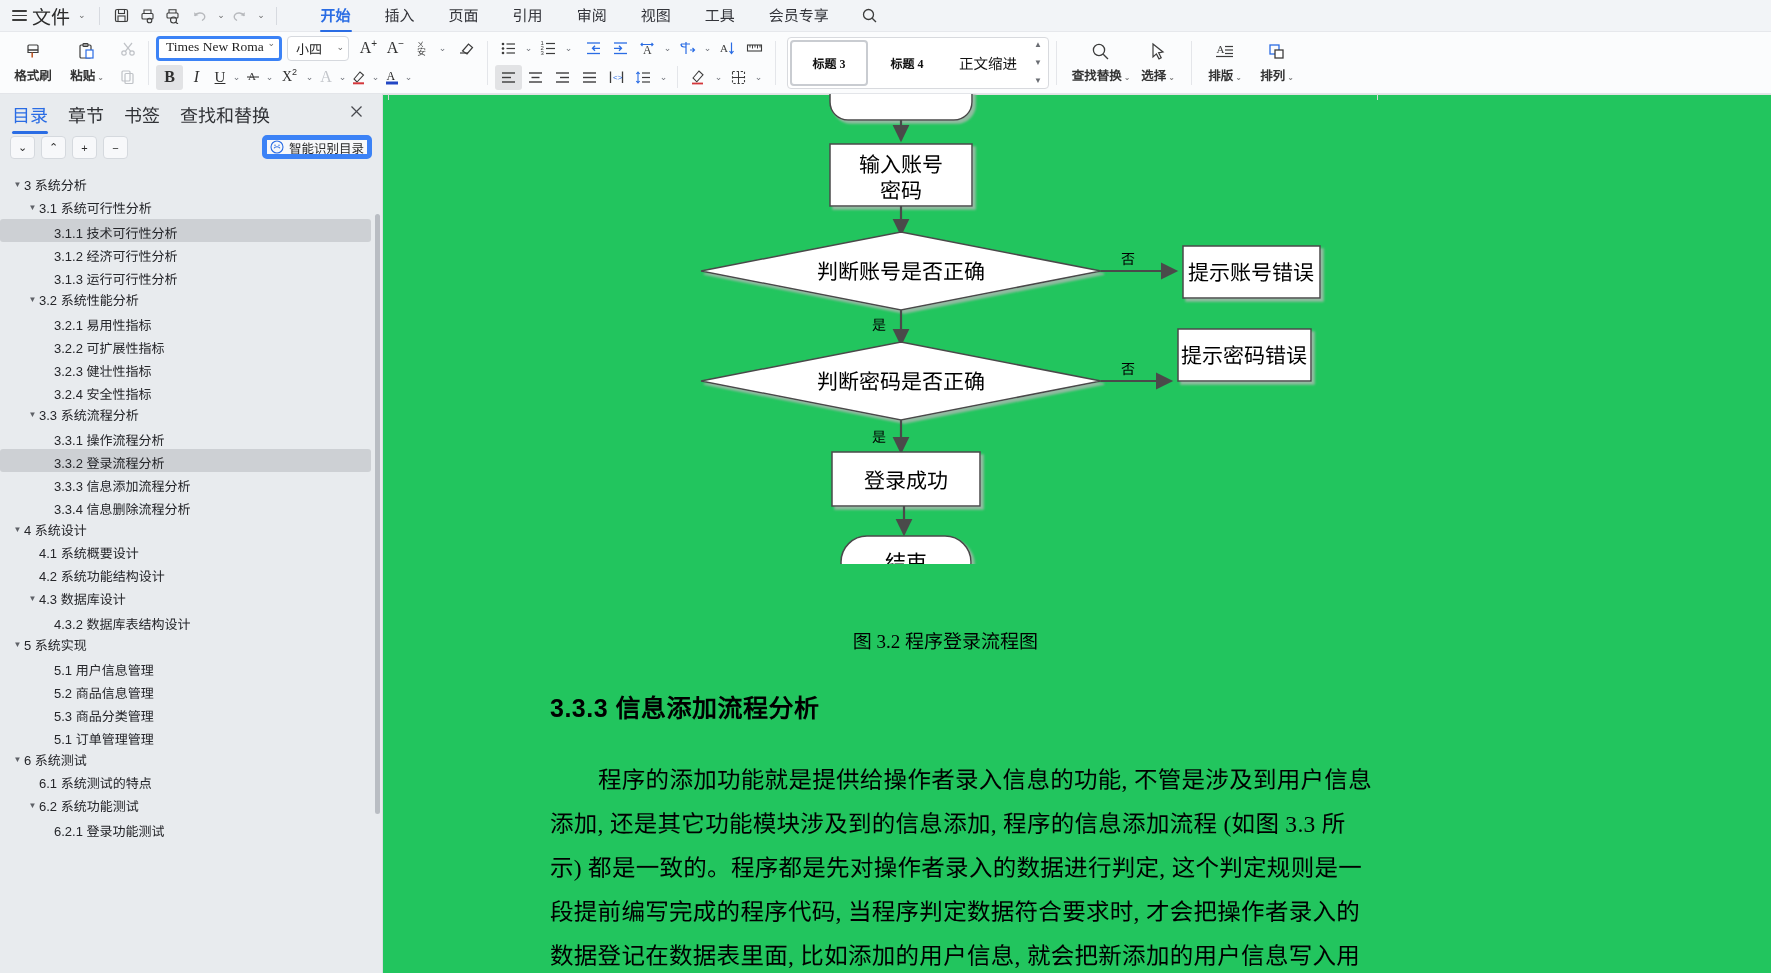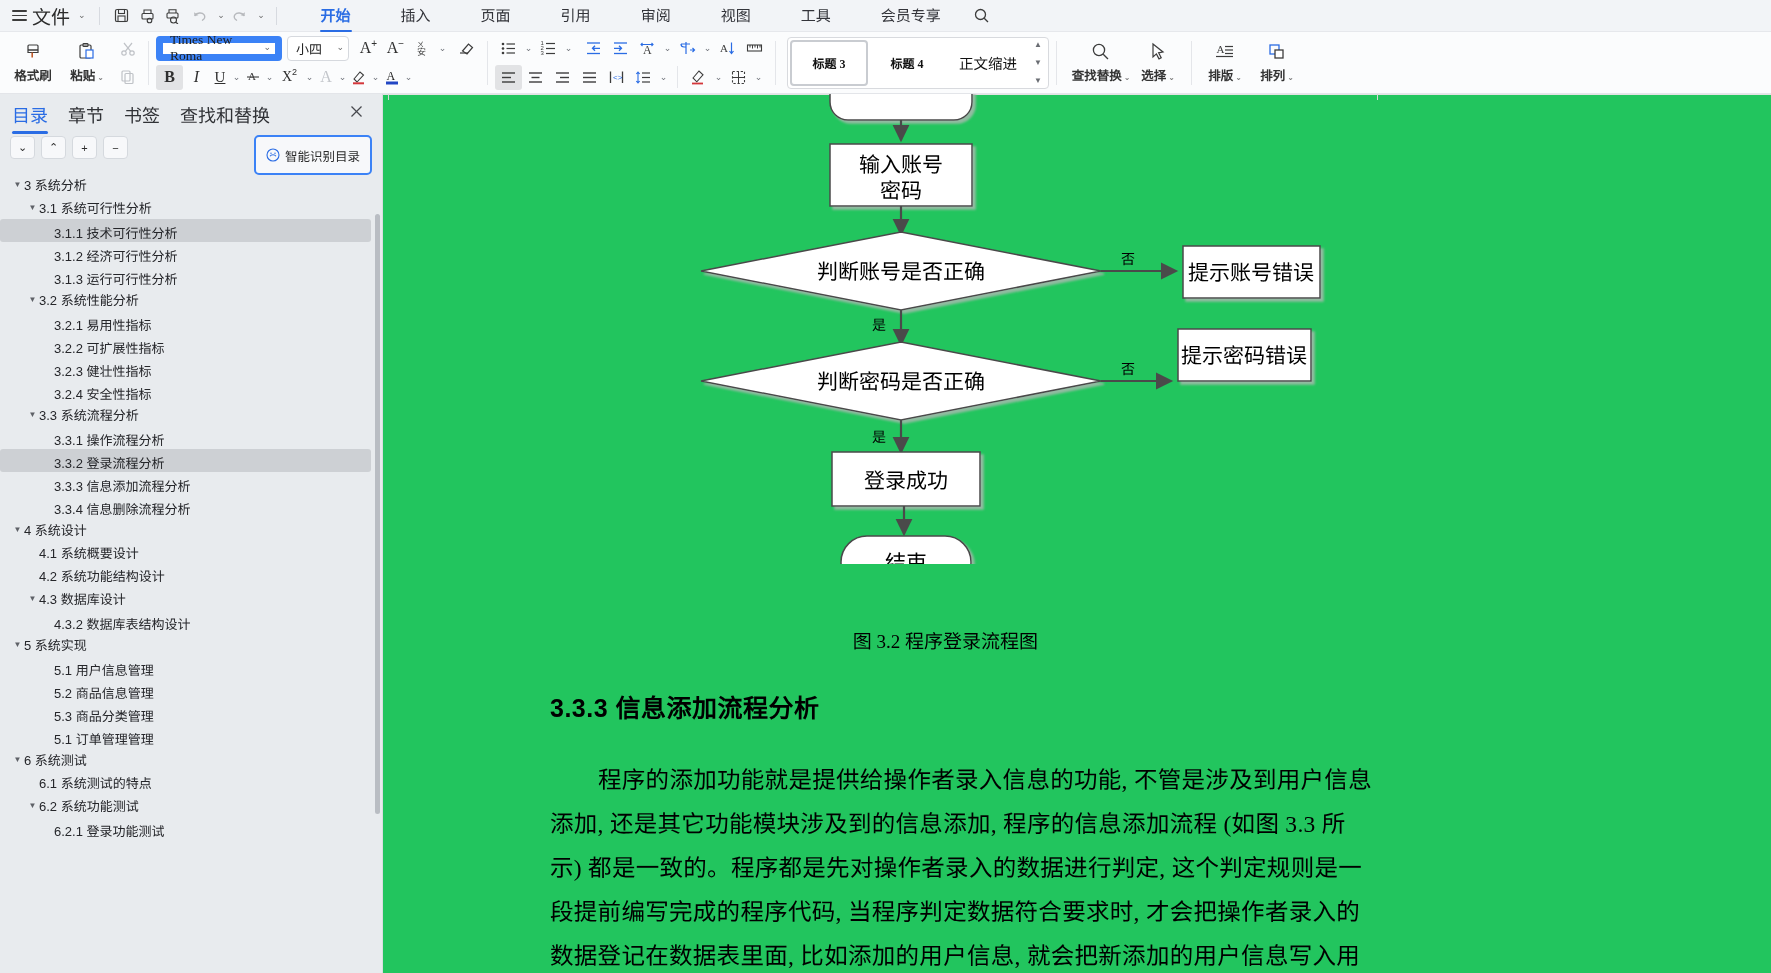--- a/index.html
+++ b/index.html
@@ -23,21 +23,21 @@
     border-bottom: 1px solid #e6e8ec;
   }
   .mb-hamburger { display:flex; align-items:center; gap:5px; padding:0 4px; cursor:pointer; }
   .hamb { display:inline-block; width:15px; }
   .hamb span { display:block; height:1.6px; background:#3c3c3c; margin:3.2px 0; border-radius:1px; }
   .mb-file { font-size:19px; }
   .caret { font-size:9px; color:#6a6a6a; margin-left:3px; position:relative; top:-1px;}
   .mb-sep { width:1px; height:18px; background:#d7dae0; margin:0 9px; }
   .mb-icon { width:26px; height:24px; display:flex; align-items:center; justify-content:center; cursor:pointer; }
   .mb-icon svg { display:block; }
-  .mb-tabs { display:flex; align-items:flex-end; margin-left:18px;gap:16px; }
+  .mb-tabs { display:flex; align-items:flex-end; margin-left:18px; }
   .mb-tab {
     padding: 4px 17px 6px; font-size:15px; color:#33343a; cursor:pointer;
     position:relative;
   }
   .mb-tab.active { color:#2a6ce4; font-weight:600; }
   .mb-tab.active:after {
     content:""; position:absolute; left:16px; right:16px; bottom:-1px; height:2.5px; background:#2a6ce4; border-radius:2px;
   }
   .mb-search { margin-left:10px; width:28px; height:24px; display:flex;align-items:center;justify-content:center;cursor:pointer;}
 
@@ -54,22 +54,22 @@
   .rsep { width:1px; height:44px; background:#e4e6ea; margin:0 7px; }
 
   .bigbtn { width:54px; display:flex; flex-direction:column; align-items:center; justify-content:center; cursor:pointer; gap:2px; }
   .bigbtn .lbl { font-size:12.5px; color:#333; white-space:nowrap;font-weight:bold; }
   .bigbtn .lbl .cv { font-size:8px; color:#777; margin-left:2px;}
 
   .twocol { display:flex; flex-direction:column; justify-content:center; gap:3px;}
   .rrow { display:flex; align-items:center; gap:0px; height:26px;}
 
   .fontname {
-    width:126px; height:25px; border:7px solid #3b82f6; border-radius:4px; background:#fff;
-    display:flex; align-items:center; padding:0 4px 0 7px; font-size:13.5px; color:#1d1d1d;
+    width:126px; height:25px; border:3px solid #3b82f6; border-radius:4px; background:#fff;
+    display:flex; align-items:flex-start; padding:0 4px 0 7px; font-size:13.5px; color:#1d1d1d;
     font-family:"Liberation Serif", serif; cursor:pointer; justify-content:space-between;
   }
   .fontsize {
     width:62px; height:25px; border:1px solid #d6d9de; border-radius:4px; background:#fff; margin-left:5px;
     display:flex; align-items:center; padding:0 4px 0 8px; font-size:13px; color:#1d1d1d; cursor:pointer;
     justify-content:space-between;
   }
   .ib { width:27px; height:25px; display:flex; align-items:center; justify-content:center; cursor:pointer; border-radius:3px; font-size:14px; color:#2f2f2f; }
   .ib.wide { width:20px; }
   .ib.on { background:#e2e3e5; }
@@ -109,22 +109,22 @@
   .sb-close { position:absolute; right:14px; top:5px; width:24px; height:24px; display:flex; align-items:center; justify-content:center; cursor:pointer; }
 
   .sb-toolbar { display:flex; align-items:center; padding:6px 10px 8px; position:relative; }
   .sb-tb-btn {
     width:25px; height:23px; border:1px solid #d5d9de; background:#f7f8fa; border-radius:4px;
     display:flex; align-items:center; justify-content:center; margin-right:6px; cursor:pointer;
     font-size:11px; color:#2d2d2d;
   }
   .sb-smart {
     position:absolute; right:10px; top:5px;
-    height:40px; border:2px solid #3b82f6; background:#f7f8fa; border-radius:5px;
-    display:flex; align-items:center; gap:5px; padding:0 10px; font-size:12.5px; color:#2b2b2b; cursor:pointer;
+    height:24px; border:5px solid #3b82f6; background:#f7f8fa; border-radius:5px;
+    display:flex; align-items:center; gap:5px; padding:0 3px; font-size:12.5px; color:#2b2b2b; cursor:pointer;
   }
 
   .sb-tree { flex:1; overflow:hidden; padding-top:6px; position:relative; }
   .tnode { display:flex; align-items:center; height:23px; font-size:13px; color:#25262a; cursor:pointer; position:relative;}
   .tnode.sel { background:#cdd0d4; border-radius:3px; margin-right:11px;}
   .tarrow { width:13px; font-size:8px; color:#5e6167; display:flex; align-items:center; justify-content:center; flex:0 0 13px;}
   .tlabel { white-space:nowrap; overflow:hidden; text-overflow:ellipsis; }
   .lv0 { padding-left:11px; }
   .lv1 { padding-left:26px; }
   .lv2 { padding-left:41px;align-items:flex-end; }

